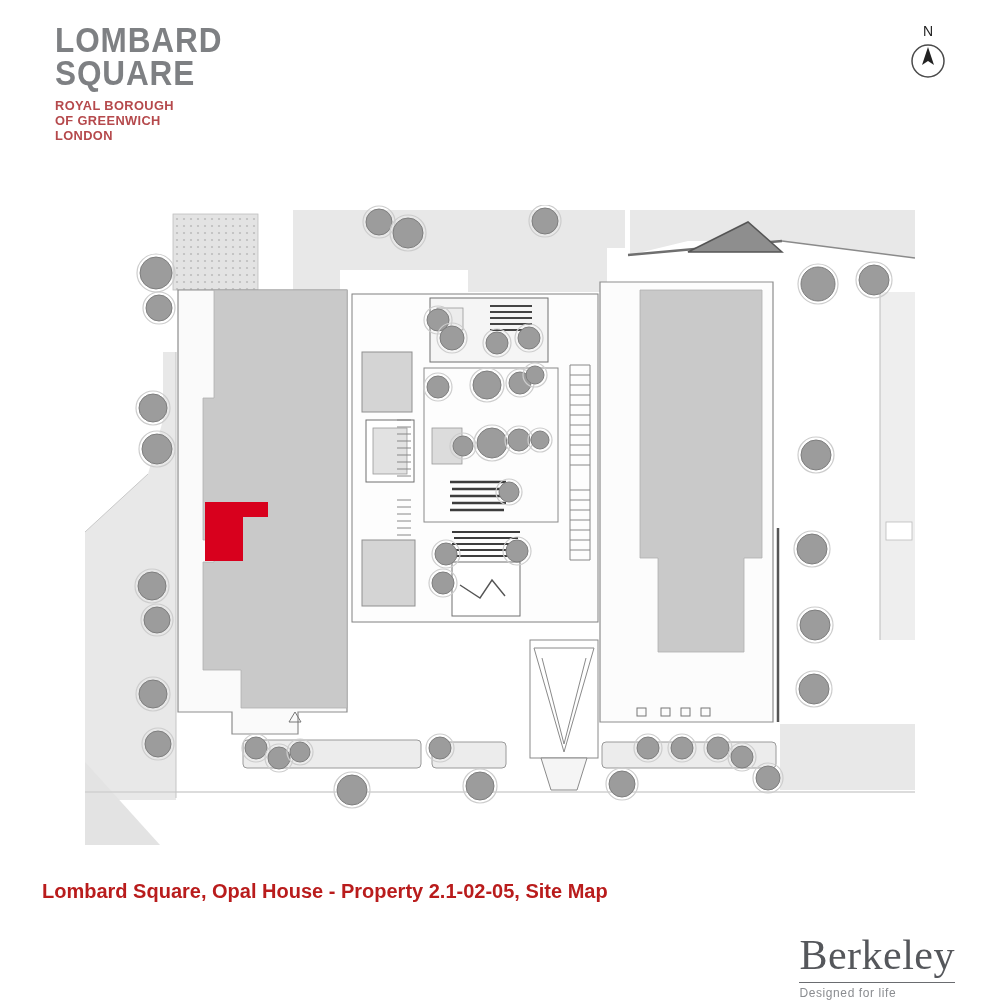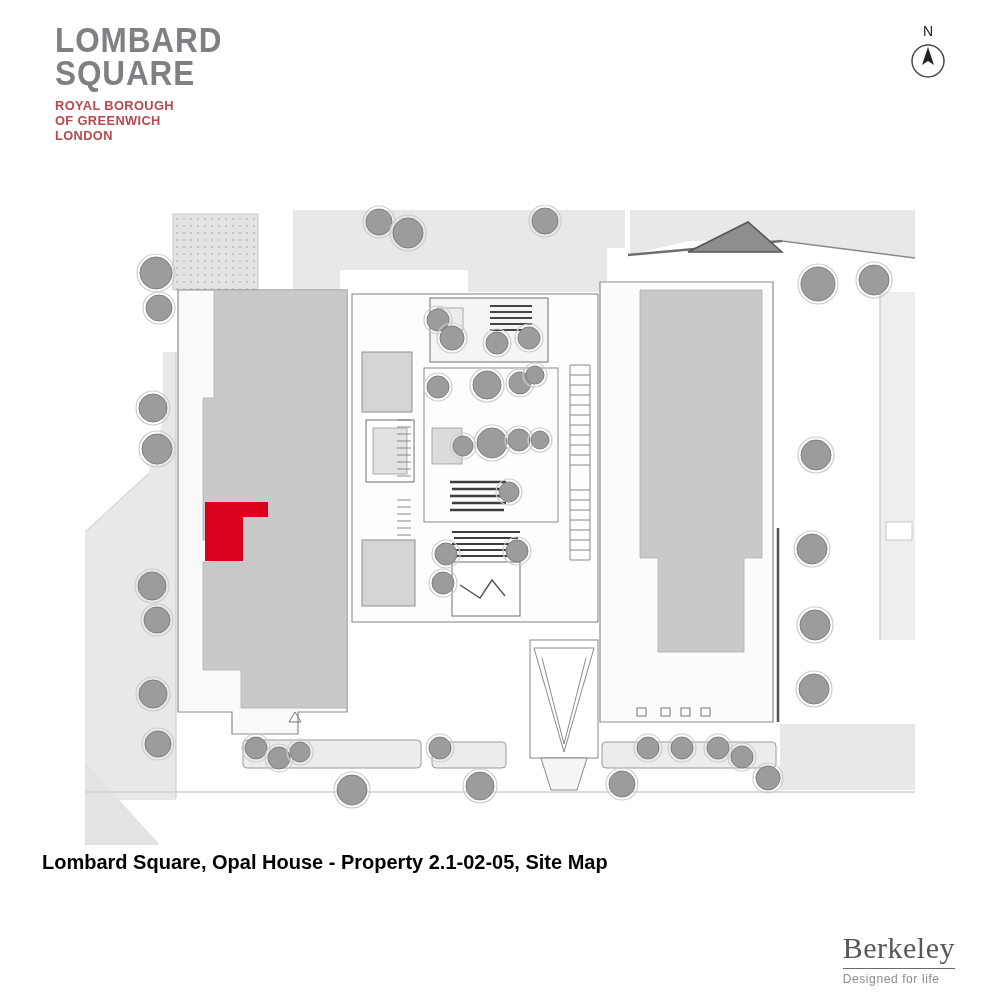--- a/index.html
+++ b/index.html
@@ -14,25 +14,25 @@
             letter-spacing:0.4px;transform:scaleX(0.95);transform-origin:left top;}
 
   
   .compass{position:absolute;left:901px;top:18px;}
   .compass text{font-family:"Liberation Sans",sans-serif;}
 
   
   .map{position:absolute;left:85px;top:205px;}
 
   
-  .caption{position:absolute;left:42px;top:851px;font-size:20px;font-weight:700;color:#000000;}
+  .caption{position:absolute;left:42px;top:880px;font-size:20px;font-weight:700;color:#b91c1c;}
 
   
   .footer{position:absolute;right:45px;top:931px;}
-  .footer-brand{display:inline-block;font-family:"Liberation Serif",serif;font-size:30px;
+  .footer-brand{display:inline-block;font-family:"Liberation Serif",serif;font-size:42px;
                 color:#55575b;letter-spacing:0.5px;border-bottom:1.5px solid #6a6c70;
                 padding-bottom:3px;}
   .footer-tag{font-size:12px;color:#8a8c90;letter-spacing:0.6px;margin-top:3px;}
 </style>
 </head>
 <body>
 
 <div class="page">
 
   <div class="logo">

